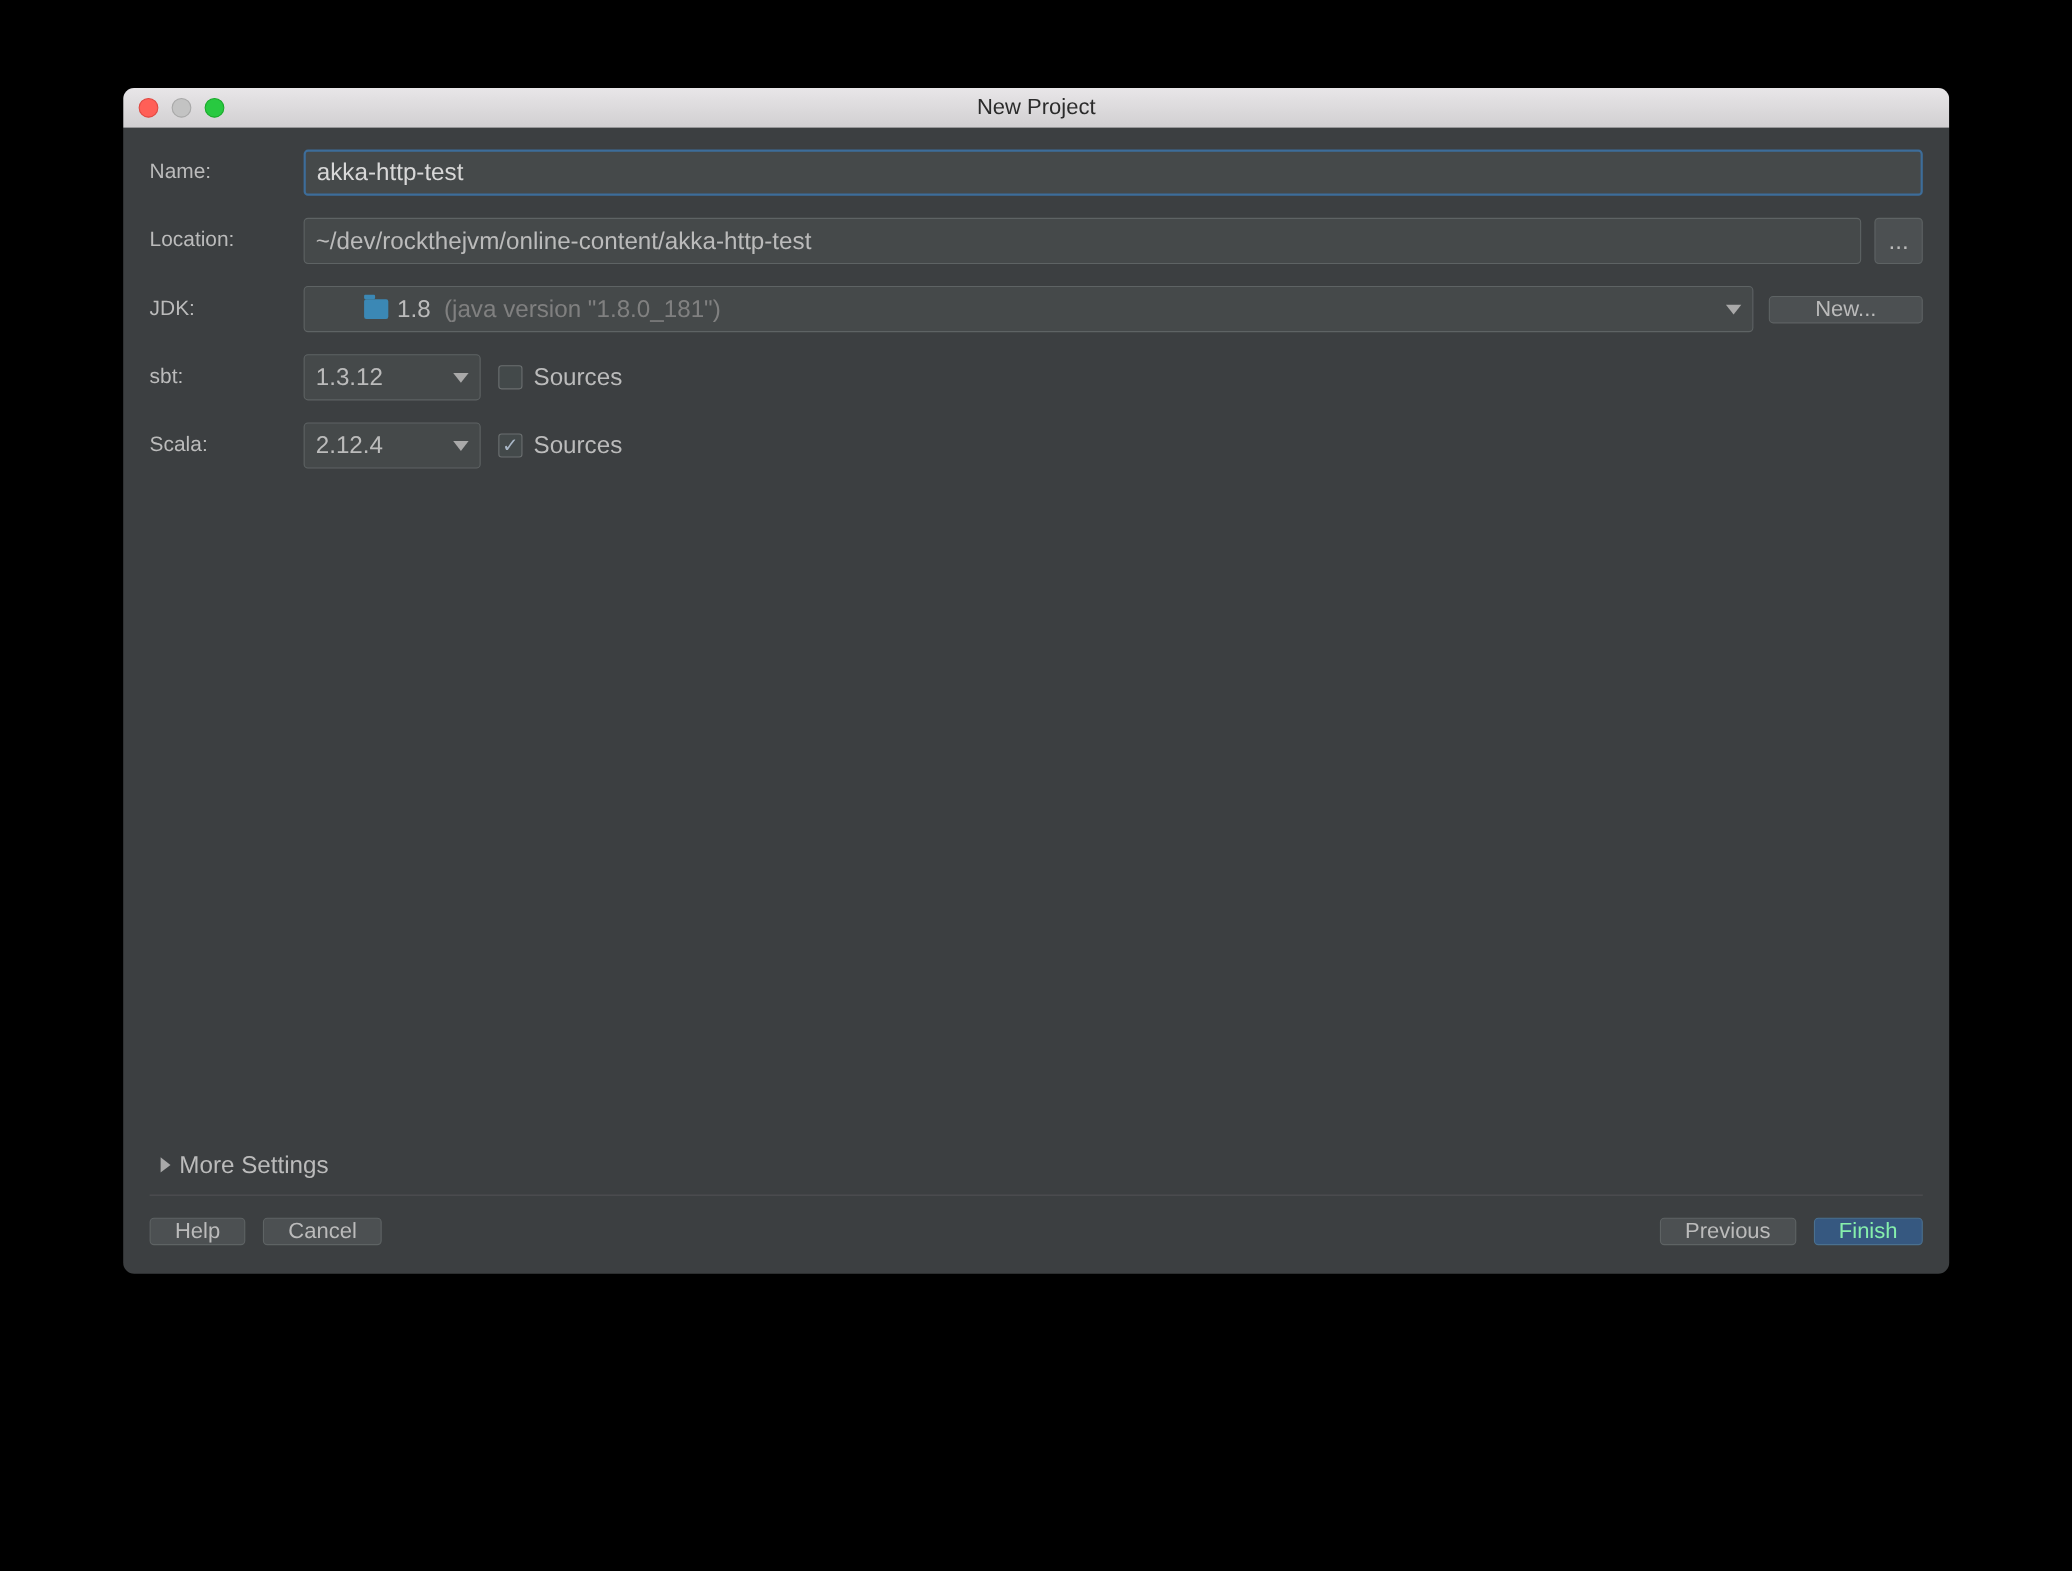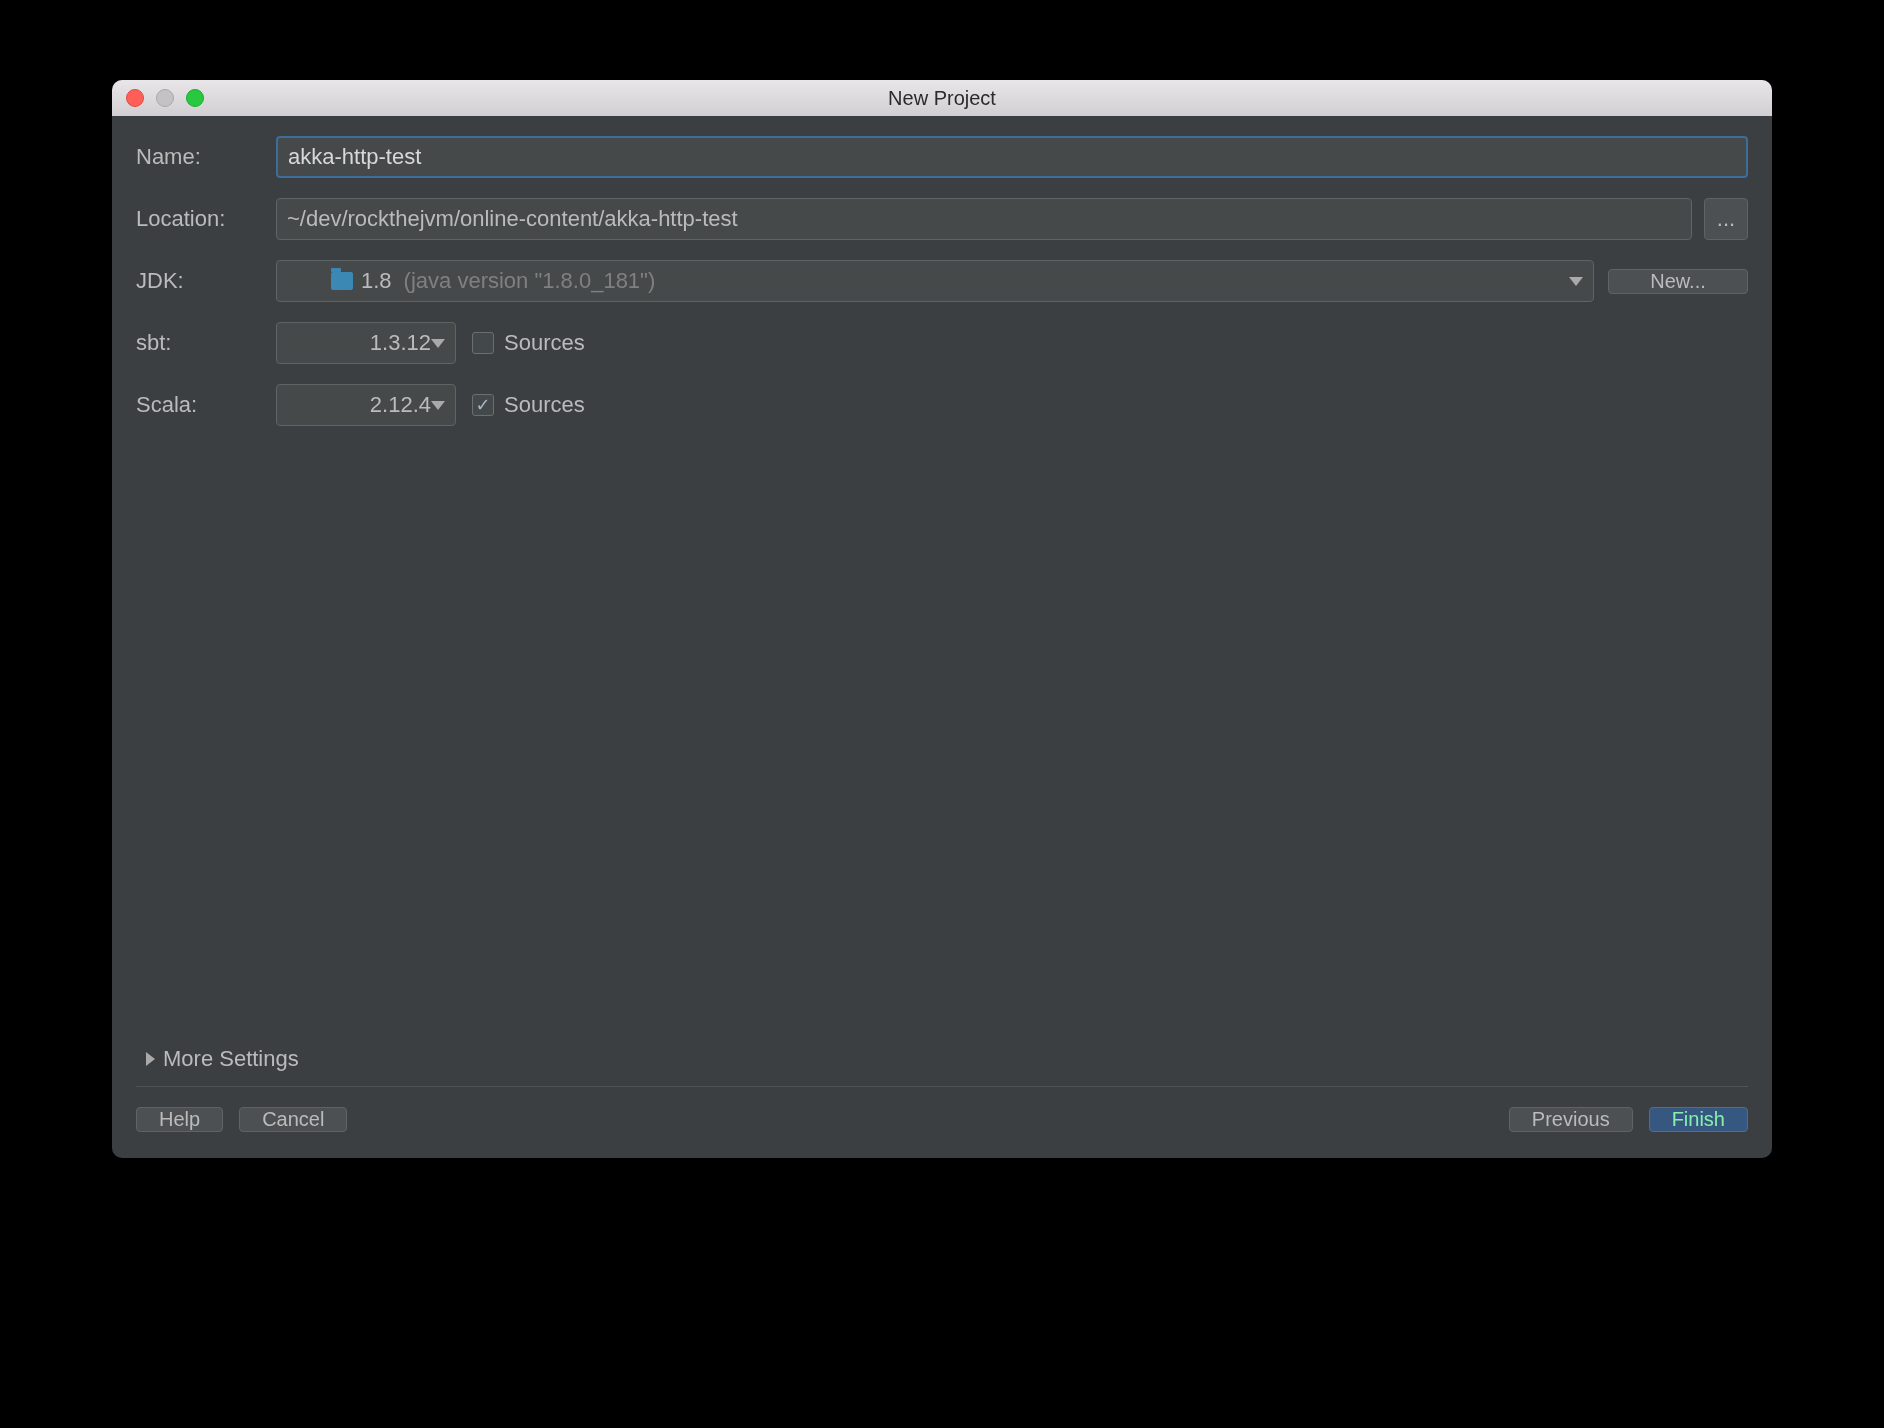--- a/index.html
+++ b/index.html
@@ -53,21 +53,21 @@
   .body {
     padding: 20px 24px 0 24px;
   }
   .row {
     display: flex;
     align-items: center;
     margin-bottom: 20px;
   }
   .label {
     width: 140px;
-    font-size: 22px;
+    font-size: 19px;
     color: #bbbbbb;
   }
   .input, .combo {
     background: #45494a;
     border: 1px solid #5e6364;
     border-radius: 4px;
     color: #bbbbbb;
     font-size: 22px;
     padding: 6px 10px;
     height: 42px;
@@ -139,22 +139,22 @@
     align-items: center;
     justify-content: center;
   }
   .btn.primary {
     background: #365880;
     border-color: #4a708f;
     color: #86efac;
   }
   .btn.new { width: 140px; }
   .small-combo {
-    width: 180px;
-    justify-content: flex-end;
+    width: 161px;
+    justify-content: space-between;
   }
   .checkbox {
     width: 22px; height: 22px;
     border: 1px solid #6b6f70;
     border-radius: 3px;
     background: #43494a;
     display: inline-flex;
     align-items: center;
     justify-content: center;
     margin: 0 10px 0 16px;

